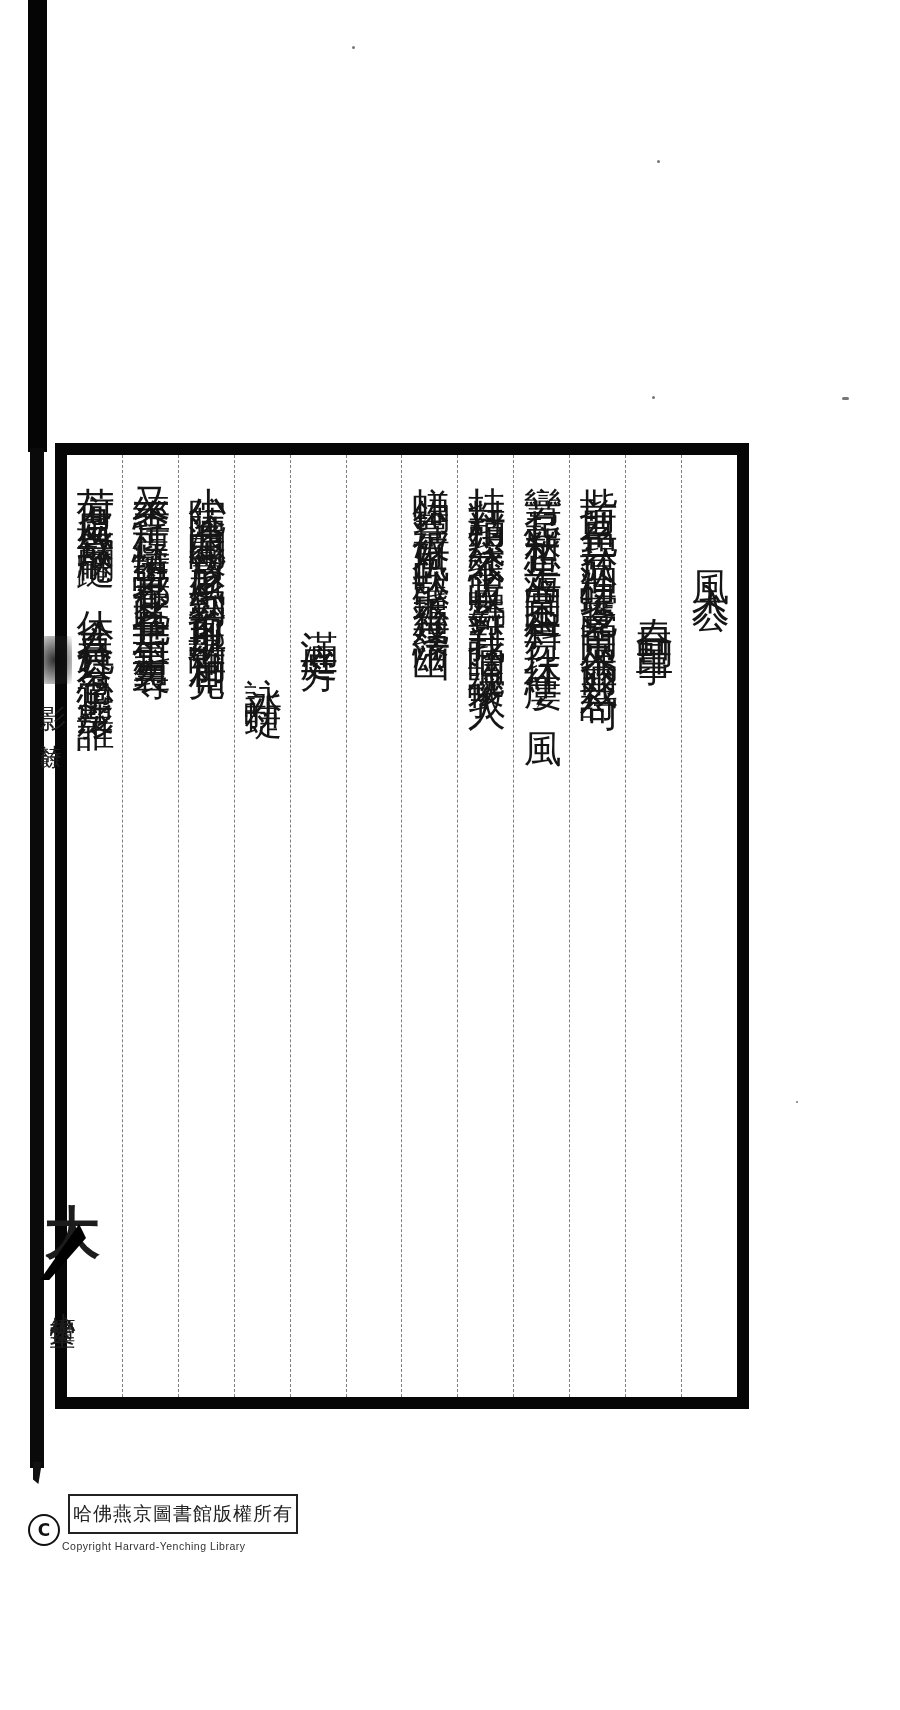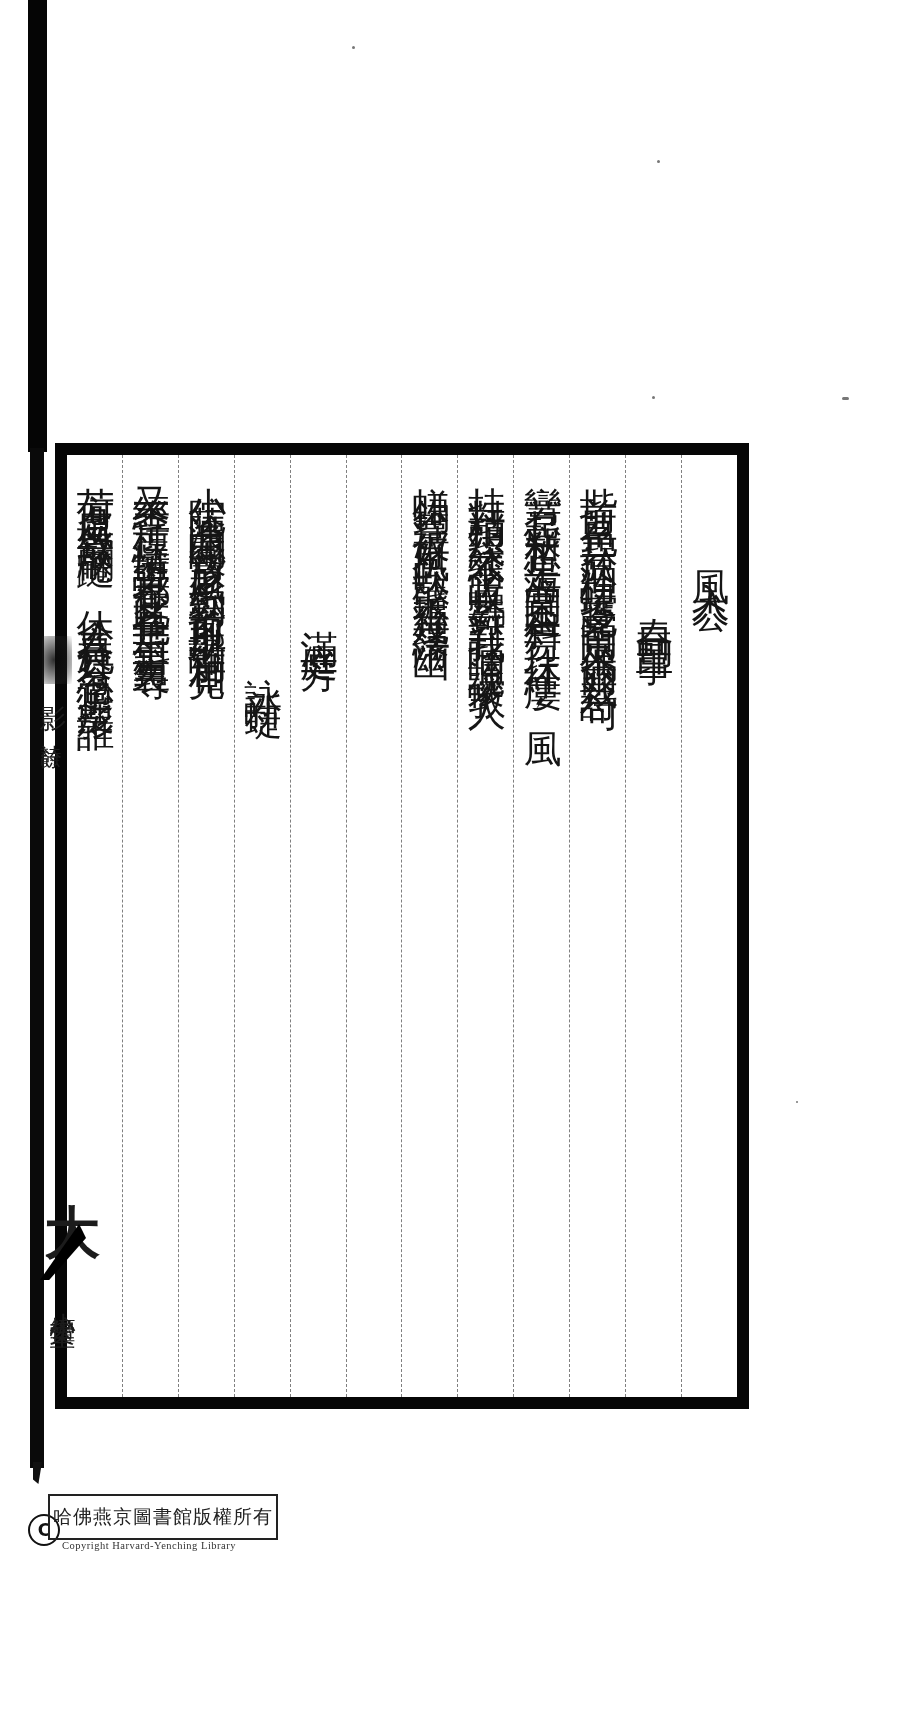--- a/index.html
+++ b/index.html
@@ -24,25 +24,25 @@
   .spine-smudge{position:absolute;left:42px;top:636px;width:30px;height:48px;z-index:4;
       background:radial-gradient(ellipse at 40% 50%,rgba(10,10,10,.85),rgba(40,40,40,.35) 70%,transparent);}
   .spine-title{top:684px;writing-mode:vertical-rl;text-orientation:upright;font-size:27px;line-height:1;}
   .spine-subtitle{top:728px;writing-mode:vertical-rl;text-orientation:upright;font-size:21px;line-height:1;letter-spacing:4px;}
   .spine-marker{top:1196px;left:44px;font-size:56px;font-weight:bold;}
   .marker-smear{position:absolute;left:40px;top:1224px;width:46px;height:56px;background:#000;
       clip-path:polygon(0 100%,85% 0,100% 25%,20% 100%);z-index:6;}
   .spine-studio{top:1292px;left:50px;writing-mode:vertical-rl;text-orientation:upright;
       font-size:26px;line-height:1;letter-spacing:3px;height:118px;overflow:hidden;}
   
-  .stamp-box{position:absolute;left:48px;top:1494px;width:230px;height:46px;
+  .stamp-box{position:absolute;left:68px;top:1494px;width:230px;height:40px;
       border:2px solid #222;box-sizing:border-box;display:flex;align-items:center;justify-content:center;}
   .stamp-cn{font-size:19px;letter-spacing:1px;color:#222;white-space:nowrap;
       font-family:"DejaVu Serif","Liberation Serif",serif;}
-  .stamp-en{position:absolute;left:62px;top:1540px;font-family:Liberation Serif, serif;
+  .stamp-en{position:absolute;left:62px;top:1540px;font-family:Liberation Sans, sans-serif;
       font-size:10.5px;color:#333;letter-spacing:0.5px;}
   .copy-c{position:absolute;left:28px;top:1514px;width:28px;height:28px;border:2.5px solid #111;
       border-radius:50%;display:flex;align-items:center;justify-content:center;
       font-size:17px;font-weight:bold;color:#111;font-family:"DejaVu Sans","Liberation Sans",sans-serif;}
   
   .speck{position:absolute;background:#777;border-radius:50%;}
 </style>
 </head>
 <body>
 

